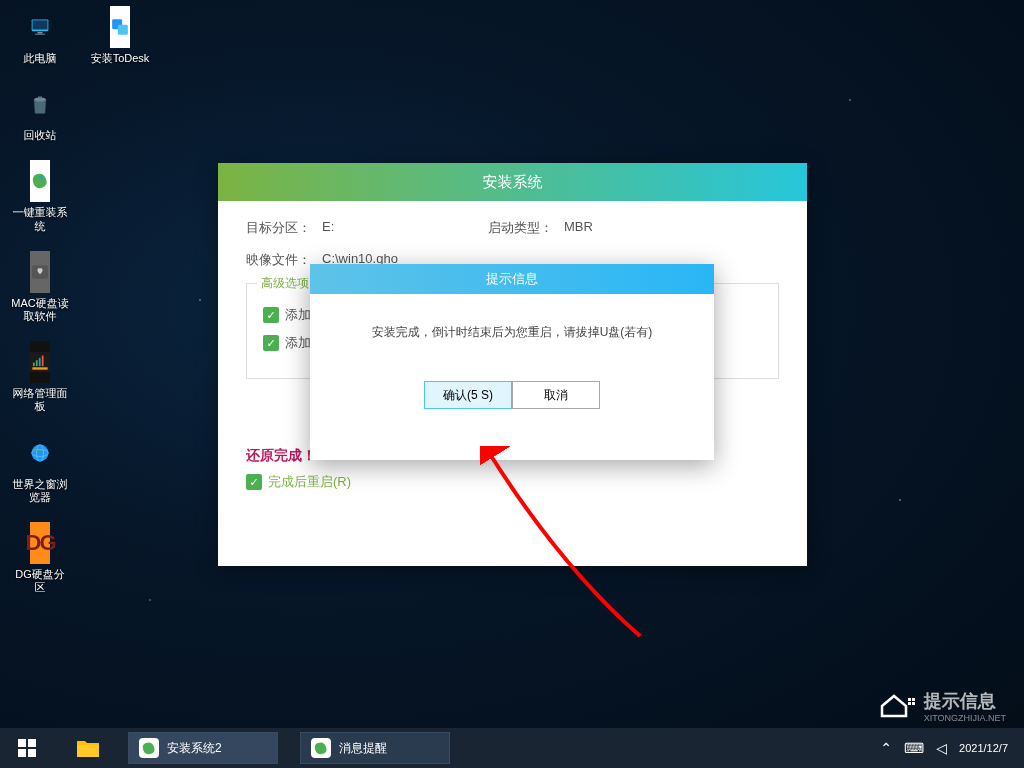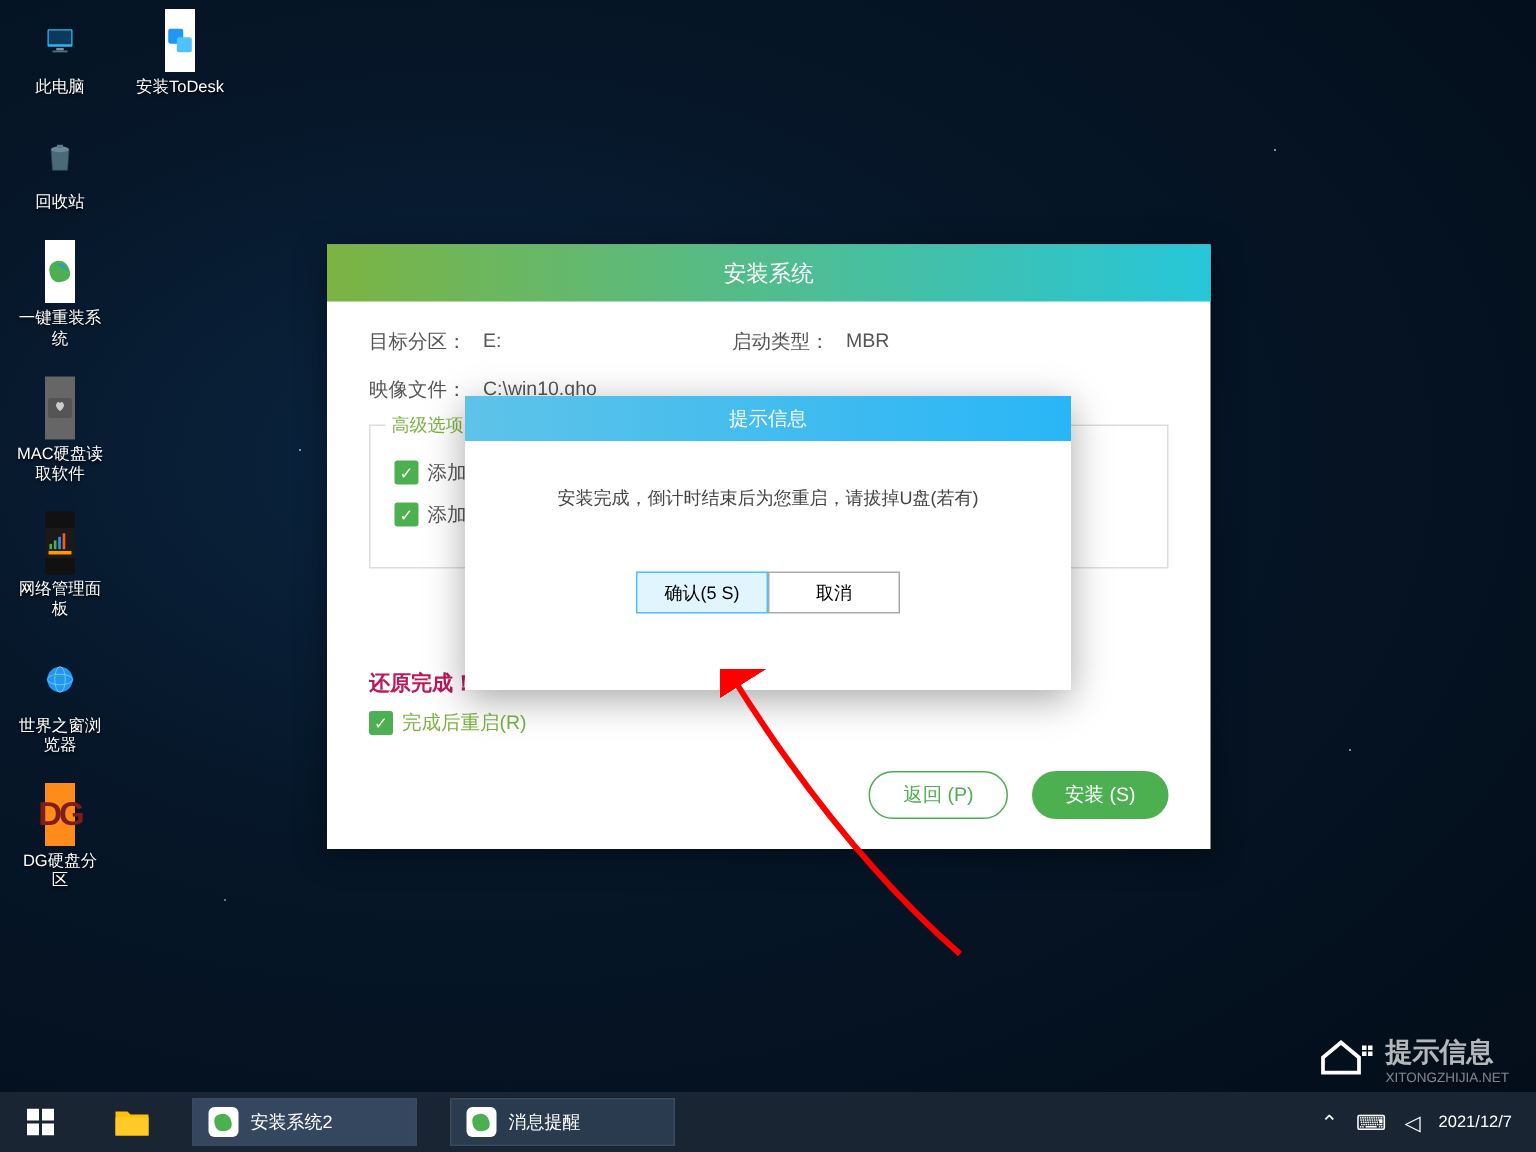--- a/index.html
+++ b/index.html
@@ -180,24 +180,20 @@
         <div class="checkbox">
           <div class="cb">✓</div>
           <span>添加驱动</span>
         </div>
       </div>
       <div class="restore-done">还原完成！</div>
       <div class="restart-row">
         <div class="cb">✓</div>
         <span>完成后重启(R)</span>
       </div>
-      <div class="action-btns">
-        <button class="pill-btn pill-back">返回 (P)</button>
-        <button class="pill-btn pill-install">安装 (S)</button>
-      </div>
     </div>
   </div>
 
   <div class="modal">
     <div class="modal-header">提示信息</div>
     <div class="modal-body">
       <div>安装完成，倒计时结束后为您重启，请拔掉U盘(若有)</div>
       <div class="modal-btns">
         <button class="m-btn active">确认(5 S)</button>
         <button class="m-btn">取消</button>

